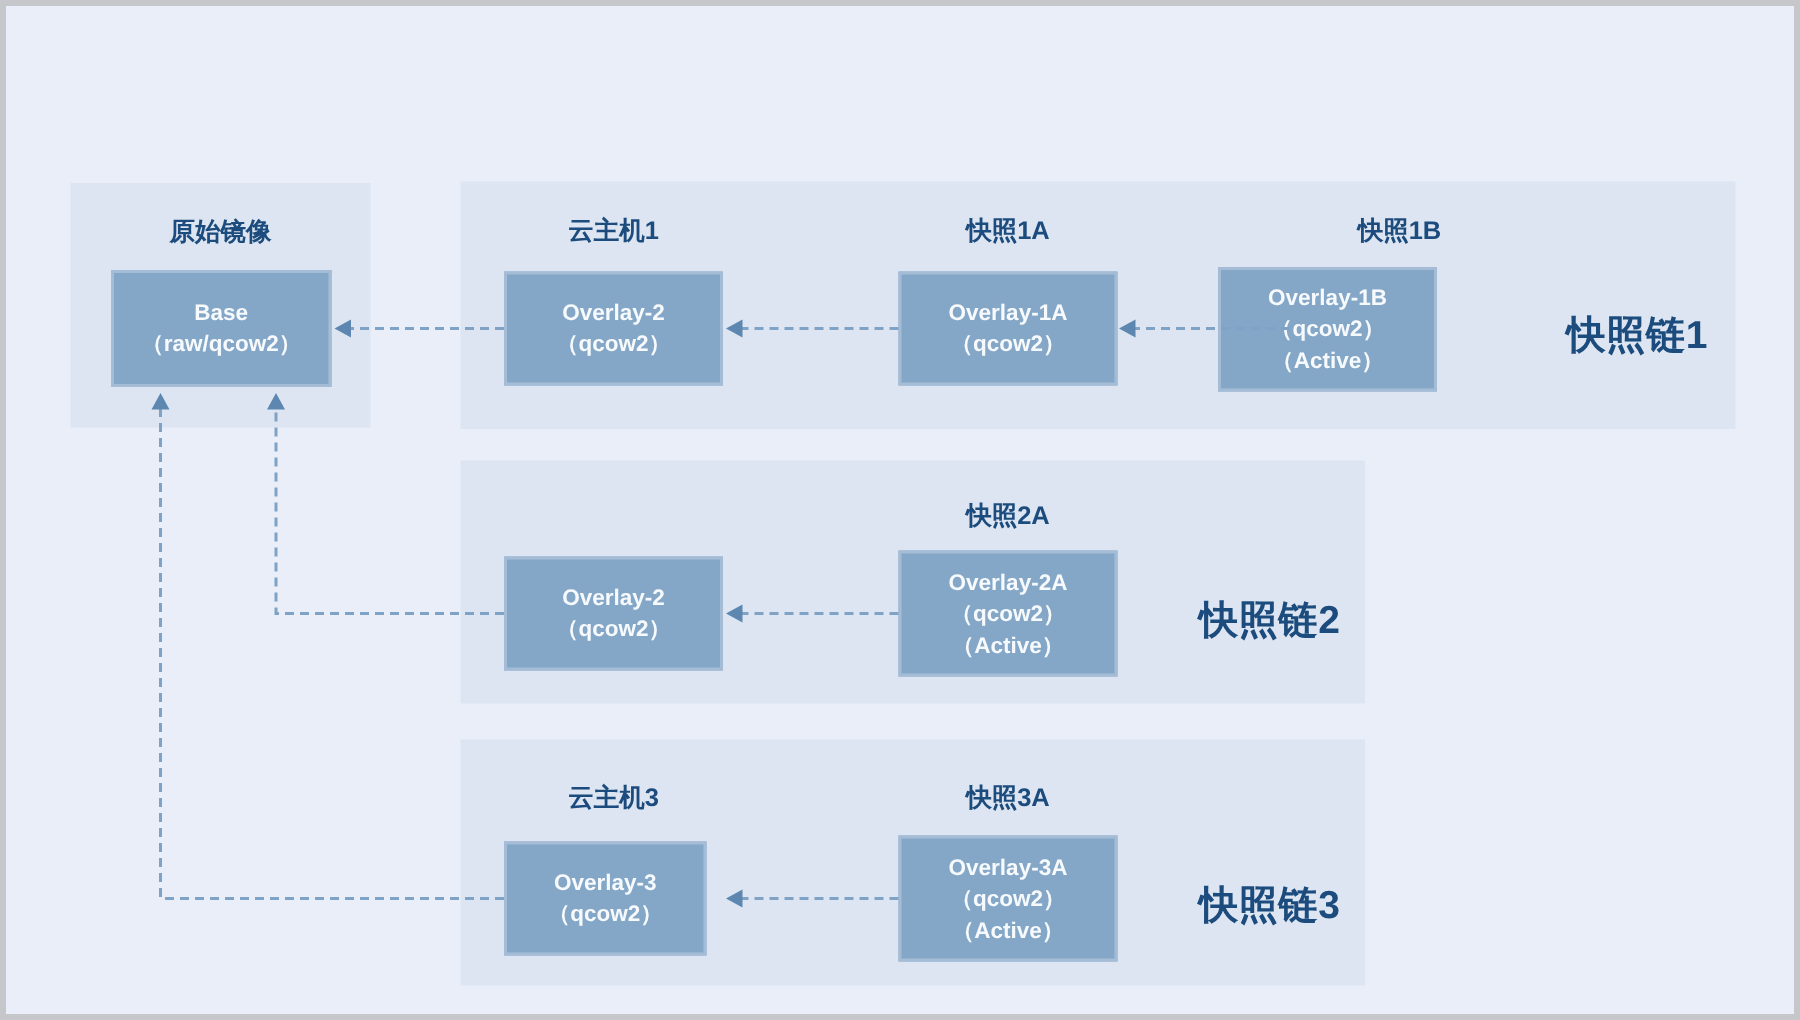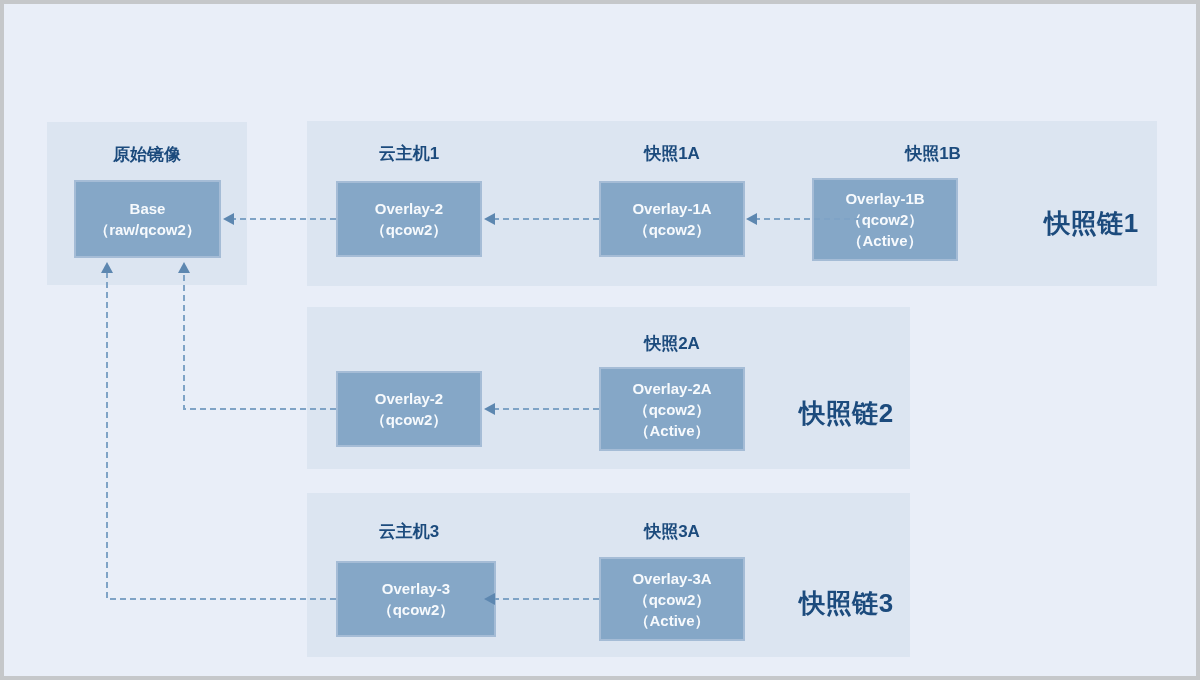--- a/index.html
+++ b/index.html
@@ -28,21 +28,21 @@
     display:flex;flex-direction:column;align-items:center;justify-content:center;
     color:var(--node_text);font-size:15px;line-height:1.4;text-align:center;
     font-weight:600;
   }
   .node-base{left:70px; top:176px;width:147px;height:78px;}
   .node-o1  {left:332px;top:177px;width:146px;height:76px;}
   .node-o1a {left:595px;top:177px;width:146px;height:76px;}
   .node-o1b {left:808px;top:174px;width:146px;height:83px;}
   .node-o2  {left:332px;top:367px;width:146px;height:76px;}
   .node-o2a {left:595px;top:363px;width:146px;height:84px;}
-  .node-o3  {left:332px;top:557px;width:160px;height:76px;text-align:center;}
+  .node-o3  {left:332px;top:557px;width:135px;height:76px;text-align:center;}
   .node-o3a {left:595px;top:553px;width:146px;height:84px;}
   .node-title{
     position:absolute;text-align:center;color:var(--heading);
     font-size:17px;font-weight:600;
   }
   .nt-base{left:43px; top:139px;width:200px;}
   .nt-c1n1{left:332px;top:138px;width:146px;}
   .nt-c1n2{left:595px;top:138px;width:146px;}
   .nt-c1n3{left:856px;top:138px;width:146px;}
   .nt-c2n1{left:332px;top:328px;width:146px;}

